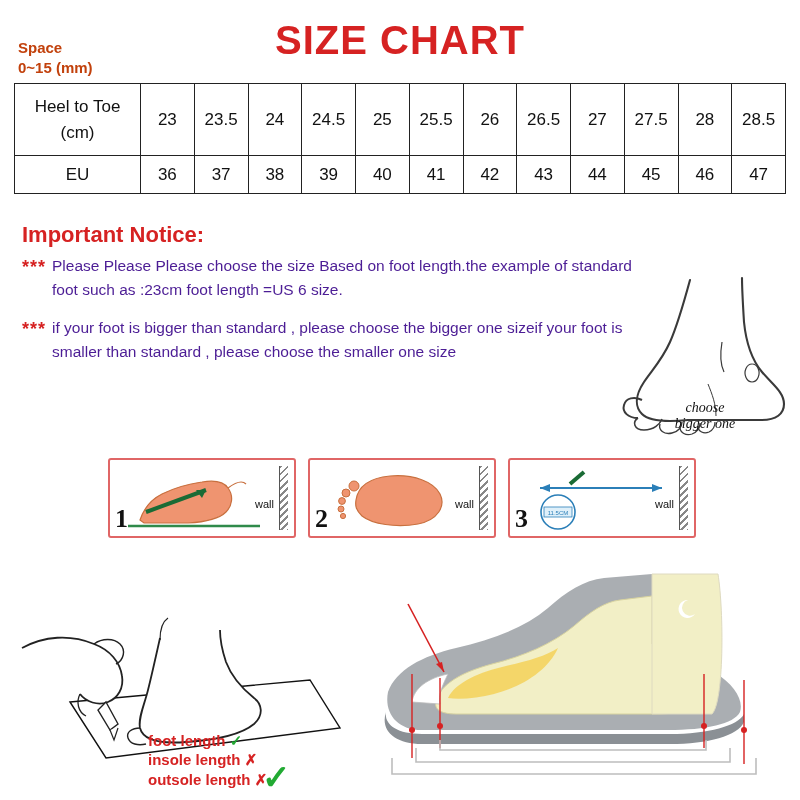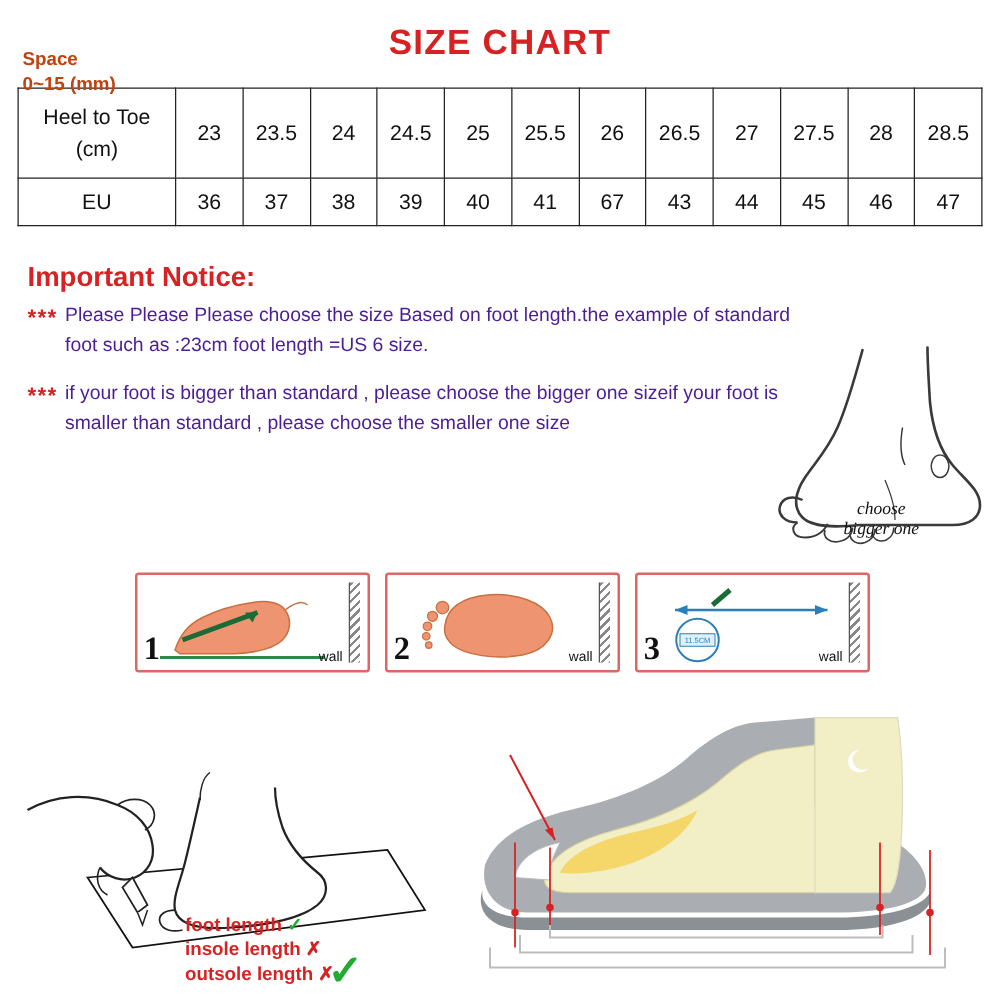--- a/index.html
+++ b/index.html
@@ -9,21 +9,21 @@
     background: #ffffff;
     font-family: "Liberation Sans", sans-serif;
     overflow: hidden;
   }
   .page { position: relative; width: 800px; height: 800px; background: #fff; }
 
   
   .title {
     text-align: center;
     color: #d62222;
-    font-size: 28px;
+    font-size: 40px;
     font-weight: bold;
     letter-spacing: 1px;
     padding-top: 18px;
     padding-bottom: 8px;
     font-family: "Liberation Sans", sans-serif;
   }
 
   
   .table-wrap { padding: 12px 14px; }
   table.size-table {
@@ -129,21 +129,21 @@
     left: 5px;
     bottom: 2px;
     font-size: 26px;
     font-weight: bold;
     color: #111;
     font-family: "Liberation Serif", serif;
   }
   .wall-label {
     position: absolute;
     right: 20px;
-    bottom: 4px;
+    bottom: 26px;
     font-size: 11px;
     color: #111;
   }
   .wall-bar {
     position: absolute;
     right: 6px;
     top: 6px;
     bottom: 6px;
     width: 9px;
     background: repeating-linear-gradient(135deg,#888 0 2px,#fff 2px 5px);
@@ -236,21 +236,21 @@
         <td>28.5</td>
       </tr>
       <tr class="r2">
         <td class="row-head">EU</td>
         <td>36</td>
         <td>37</td>
         <td>38</td>
         <td>39</td>
         <td>40</td>
         <td>41</td>
-        <td>67</td>
+        <td>42</td>
         <td>43</td>
         <td>44</td>
         <td>45</td>
         <td>46</td>
         <td>47</td>
       </tr>
     </tbody>
       </table>
   </div>
 

